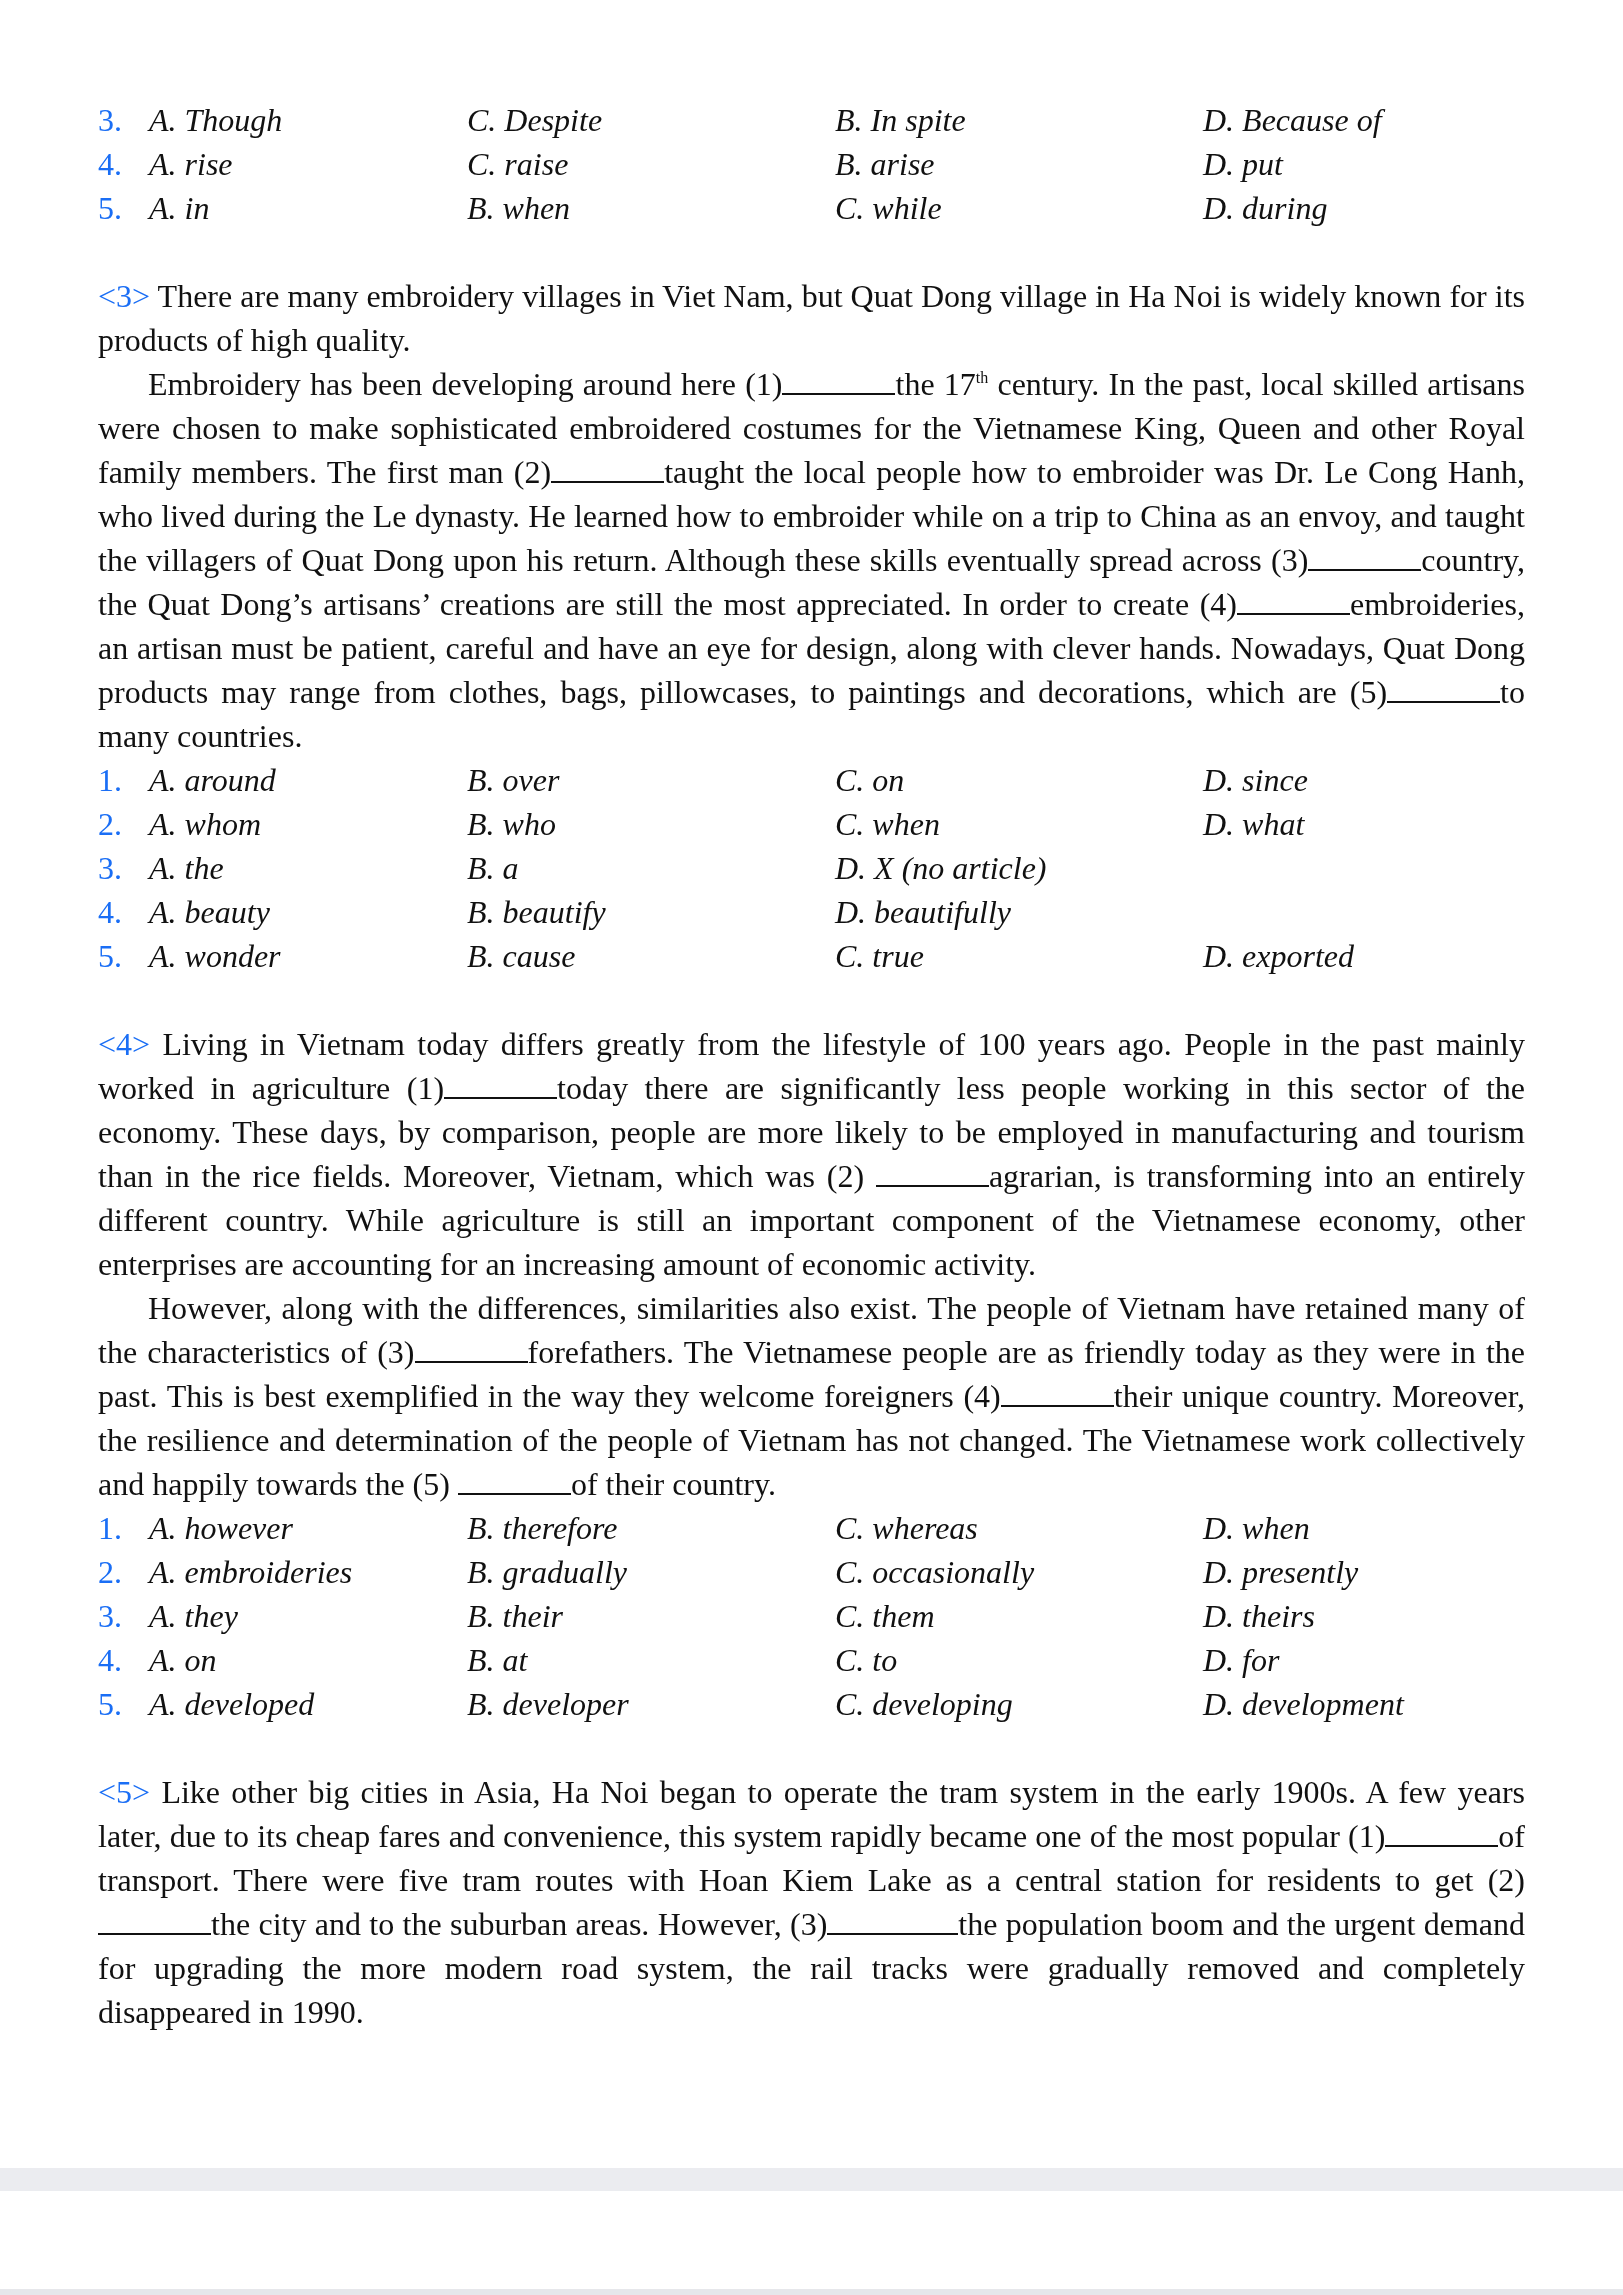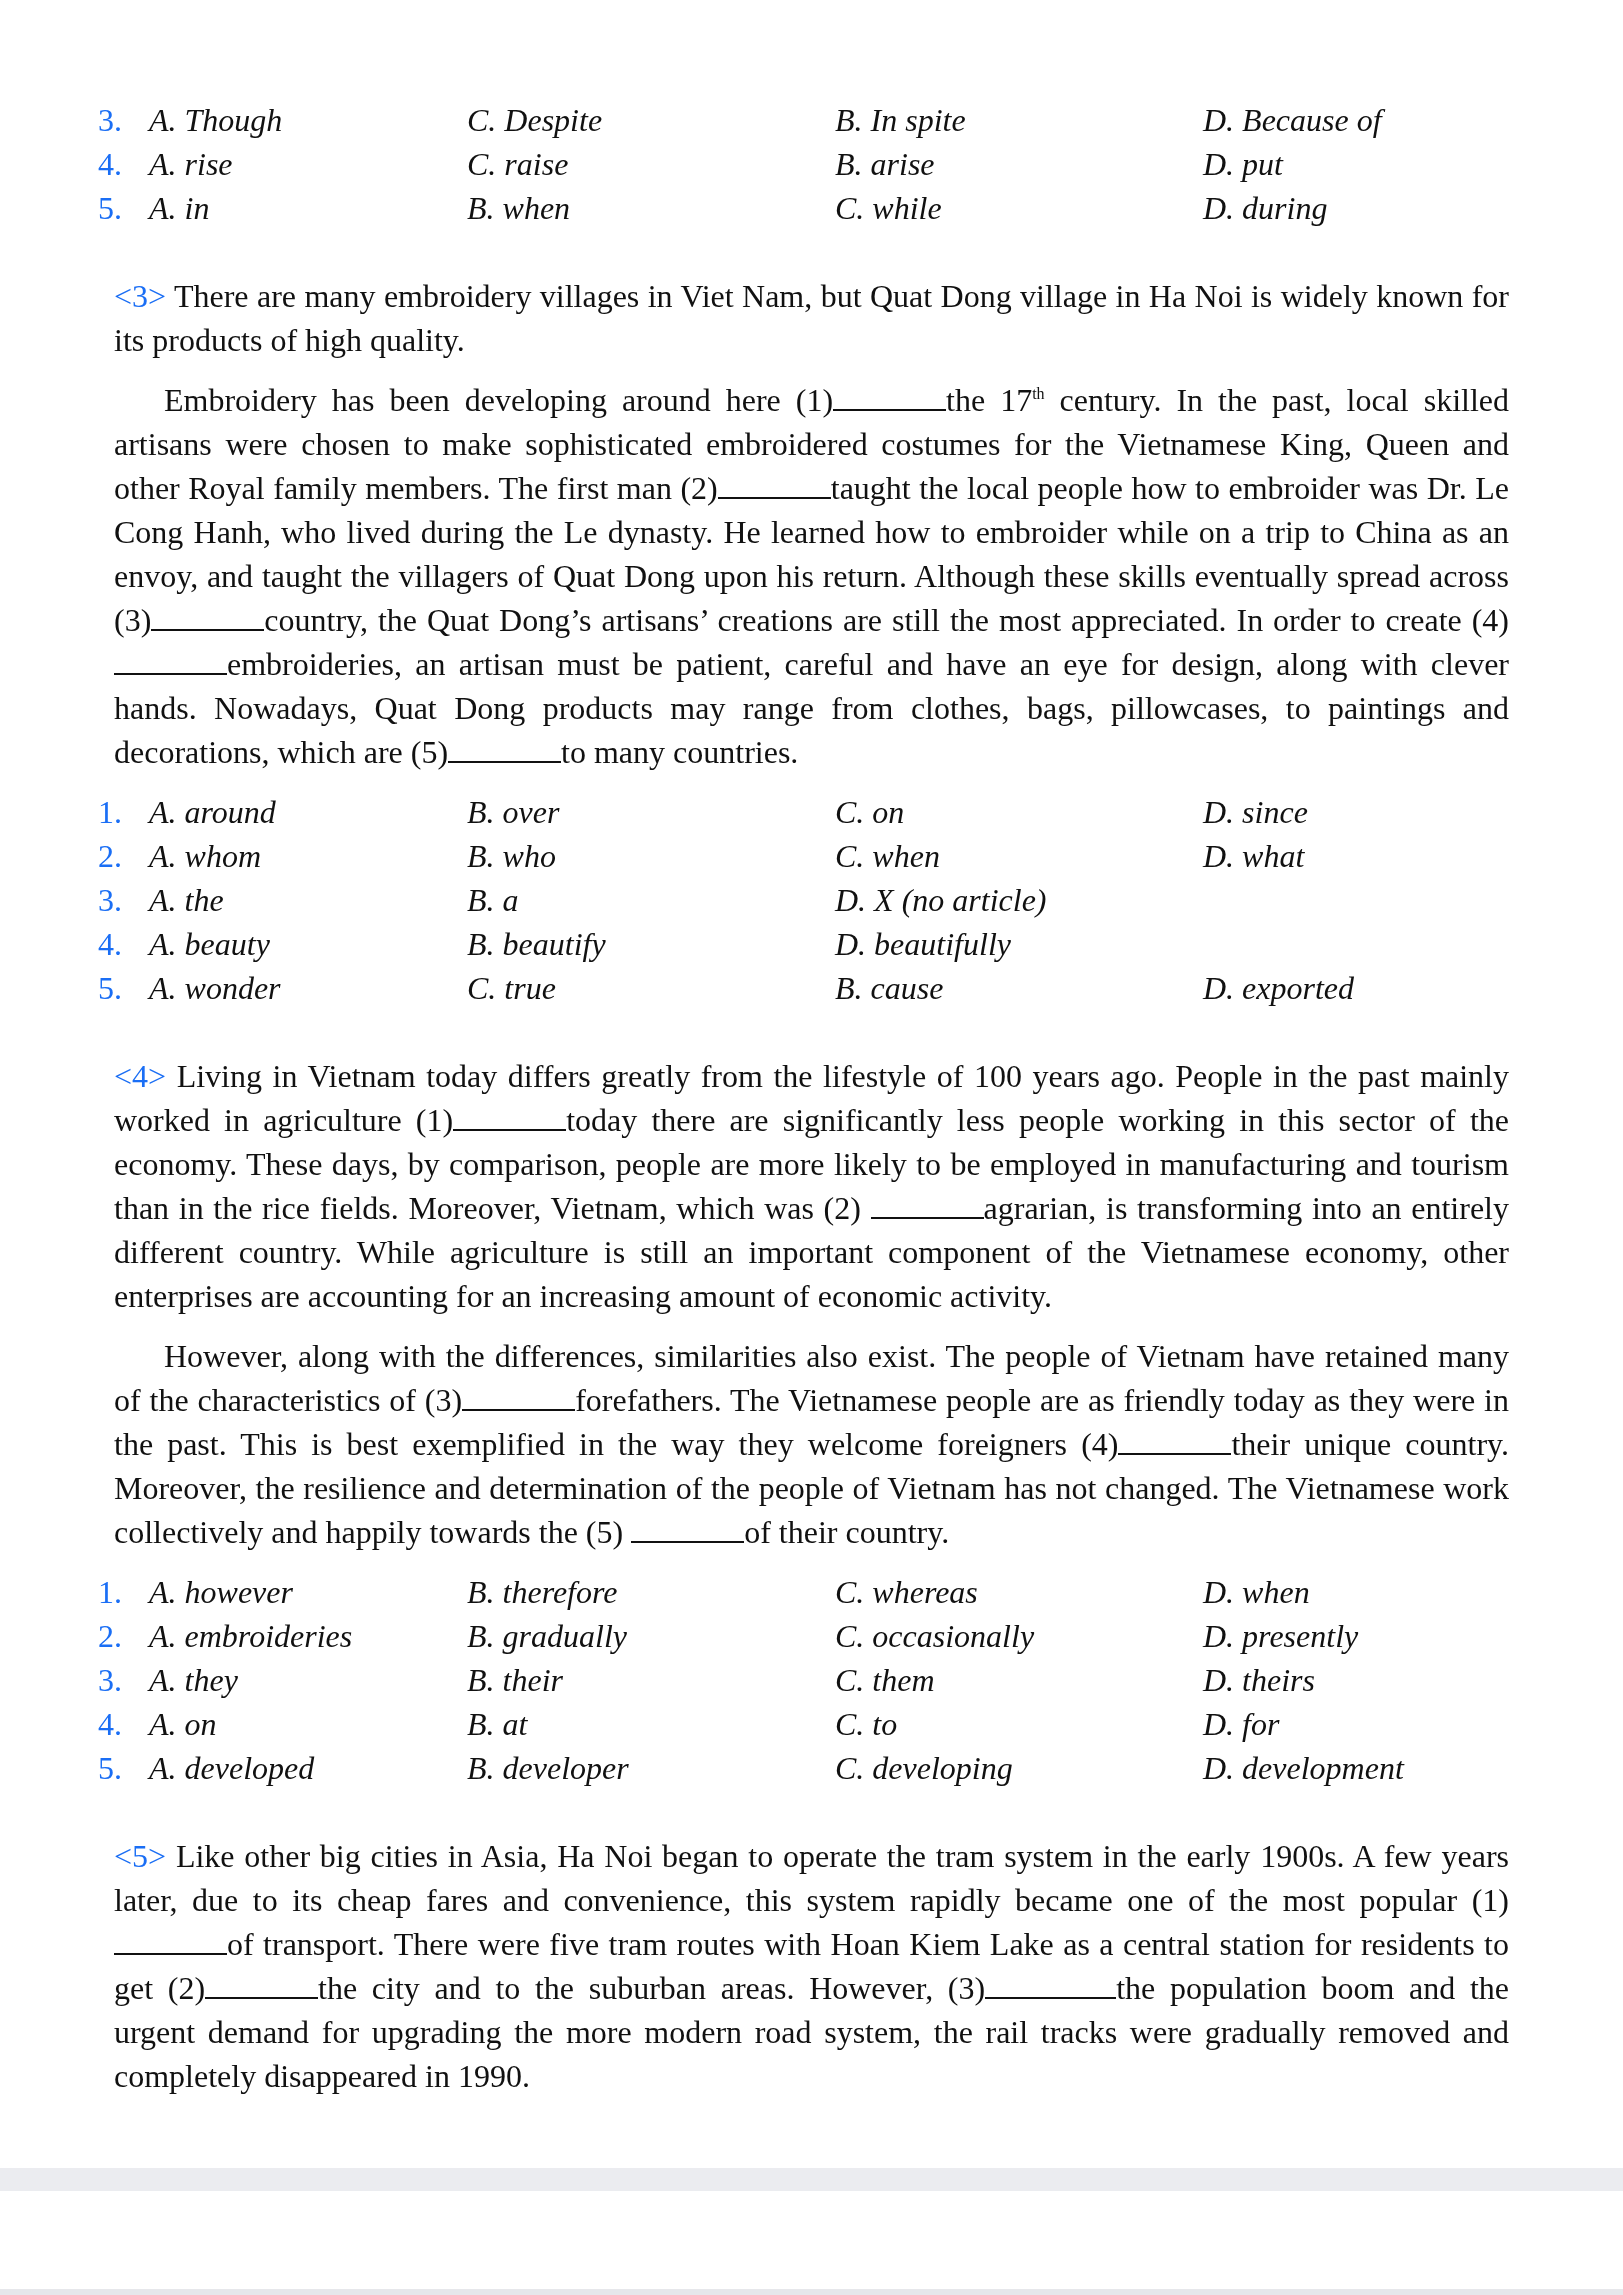--- a/index.html
+++ b/index.html
@@ -10,21 +10,21 @@
   .page { position: absolute; left: 98px; top: 98px; width: 1427px; font-size: 32px; line-height: 44px; }
   .opts { display: block; }
   .opt-row { display: flex; height: 44px; align-items: baseline; }
   .num { width: 51px; color: #1a6ef5; }
   .col { flex: 0 0 auto; font-style: italic; }
   .c1 { width: 318px; }
   .c2 { width: 368px; }
   .c3 { width: 368px; }
   .c4 { width: 262px; }
   .passage { text-align: justify; margin-top: 44px; }
-  .passage p { margin: 16px; text-align: justify; }
+  .passage p { margin: 0; text-align: justify; }
   .indent { text-indent: 50px; }
   .tag { color: #1a6ef5; }
   .blank { display: inline-block; width: 113px; border-bottom: 2.6px solid #111; height: 0.9em; vertical-align: baseline; }
   .blank.long { width: 131px; }
   sup { font-size: 0.5em; vertical-align: super; line-height: 0; }
   .band1 { position: absolute; left: 0; top: 2168px; width: 1623px; height: 23px; background: #ebecf0; }
   .band2 { position: absolute; left: 0; top: 2289px; width: 1623px; height: 6.5px; background: #e6e7eb; }
 </style>
 </head>
 <body>
@@ -82,22 +82,22 @@
     </div>
     <div class="opt-row">
       <span class="num">4.</span>
       <span class="col c1">A. beauty</span>
       <span class="col c2">B. beautify</span>
       <span class="col c4">D. beautifully</span>
     </div>
     <div class="opt-row">
       <span class="num">5.</span>
       <span class="col c1">A. wonder</span>
+      <span class="col c2">B. cause</span>
       <span class="col c3">C. true</span>
-      <span class="col c2">B. cause</span>
       <span class="col c4">D. exported</span>
     </div>
   </div>
 
   <div class="passage">
     <p><span class="tag">&lt;4&gt;</span><span> Living in Vietnam today differs greatly from the lifestyle of 100 years ago. People in the past mainly worked in agriculture (1)</span><span class="blank"></span><span>today there are significantly less people working in this sector of the economy. These days, by comparison, people are more likely to be employed in manufacturing and tourism than in the rice fields. Moreover, Vietnam, which was (2) </span><span class="blank"></span><span>agrarian, is transforming into an entirely different country. While agriculture is still an important component of the Vietnamese economy, other enterprises are accounting for an increasing amount of economic activity.</span></p>
     <p class="indent"><span>However, along with the differences, similarities also exist. The people of Vietnam have retained many of the characteristics of (3)</span><span class="blank"></span><span>forefathers. The Vietnamese people are as friendly today as they were in the past. This is best exemplified in the way they welcome foreigners (4)</span><span class="blank"></span><span>their unique country. Moreover, the resilience and determination of the people of Vietnam has not changed. The Vietnamese work collectively and happily towards the (5) </span><span class="blank"></span><span>of their country.</span></p>
   </div>
   <div class="opts">
     <div class="opt-row">

